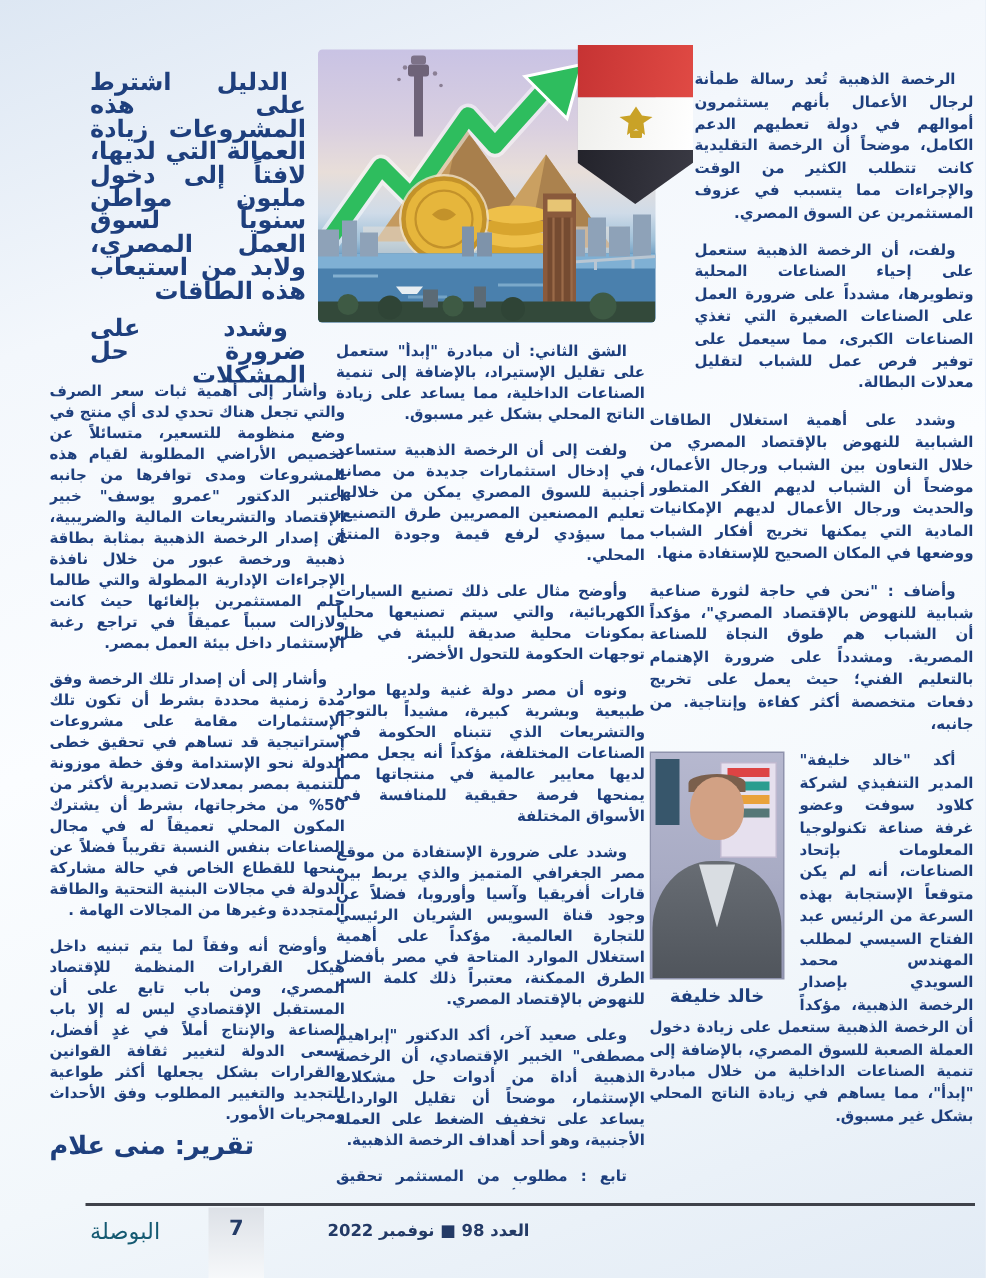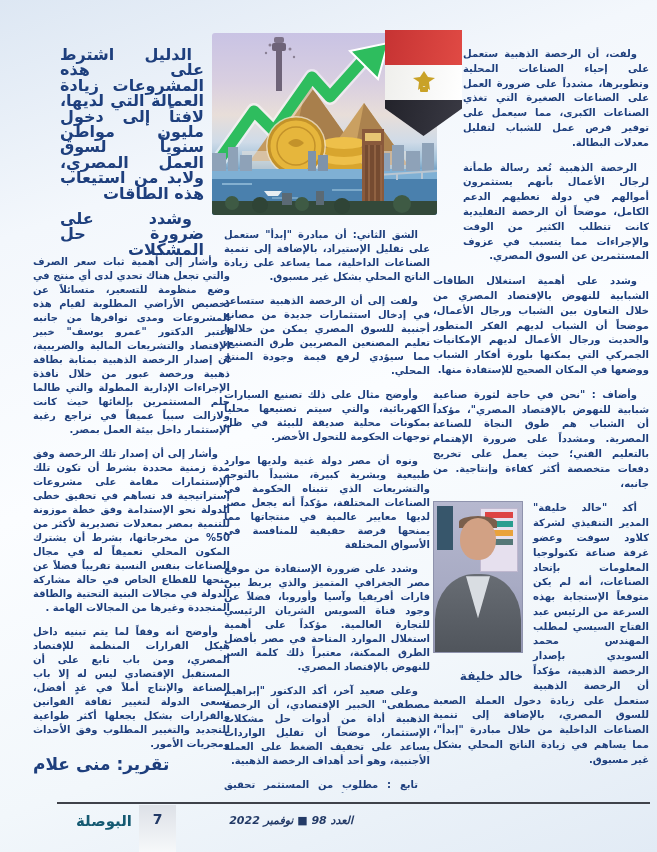--- a/index.html
+++ b/index.html
@@ -51,38 +51,38 @@
     background:linear-gradient(180deg,#b6b8cf 0%,#a8abc4 55%,#9598b4 100%);
     border:1px solid #8f93ad;box-sizing:border-box;
   }
   .poster1{position:absolute;right:4px;top:6px;width:36px;height:62px;background:#e6e0ee;border:1px solid #bfb8cf;}
   .poster1 .bar{height:6px;margin:3px 4px 0 4px;}
   .poster2{position:absolute;left:3px;top:4px;width:16px;height:44px;background:#37566b;}
   .head{position:absolute;left:50%;top:16px;transform:translateX(-50%);width:36px;height:42px;background:#d2a184;border-radius:50% 50% 46% 46%;}
   .hairband{position:absolute;left:50%;top:14px;transform:translateX(-50%);width:38px;height:12px;background:#7a5f4c;border-radius:50% 50% 0 0;}
   .suit{position:absolute;left:50%;bottom:0;transform:translateX(-50%);width:86px;height:78px;background:linear-gradient(180deg,#686d74,#50555c);border-radius:46% 46% 0 0 / 58% 58% 0 0;}
   .shirt{position:absolute;left:50%;bottom:34px;transform:translateX(-50%);width:24px;height:42px;background:#d9dde2;clip-path:polygon(0 0,100% 0,50% 100%);}
-  .caption{direction:rtl;text-align:right;font-size:12px;font-weight:800;color:#1e3f7d;margin-top:16px;}
+  .caption{direction:rtl;text-align:center;font-size:12px;font-weight:800;color:#1e3f7d;margin-top:4px;}
   
   .footer-line{position:absolute;left:57px;top:802px;width:593px;height:2px;background:#3f424a;}
   .page-number-box{
     position:absolute;left:139px;top:805px;width:37px;height:47px;
     background:linear-gradient(180deg,#dde1e7,#f6f8fa);
     display:flex;align-items:flex-start;justify-content:center;
   }
   .page-number{font-size:14px;font-weight:800;color:#233a66;margin-top:6px;}
   .brand{
     position:absolute;left:60px;top:812px;width:72px;
-    direction:rtl;text-align:right;
-    font-size:15px;font-weight:700;color:#155a72;letter-spacing:1px;
+    direction:rtl;text-align:left;
+    font-size:15px;font-weight:400;color:#155a72;letter-spacing:1px;
   }
   .issue{
     position:absolute;left:213px;top:814px;width:140px;
     direction:rtl;text-align:right;
-    font-size:11px;font-weight:800;color:#233a66;white-space:nowrap;font-style:italic;
+    font-size:11px;font-weight:800;color:#233a66;white-space:nowrap;
   }
 </style>
 </head>
 <body>
 
 <div class="page">
 
   <div class="hero">
     <svg width="225" height="182" viewBox="0 0 225 182">
 
@@ -183,23 +183,23 @@
     <div class="band-black"></div>
     <div class="eagle">
       <svg width="26" height="26" viewBox="0 0 26 26">
         <polygon points="13,2 17,8 24,9 18,13 19,21 13,17 7,21 8,13 2,9 9,8" fill="#c9a227"></polygon>
         <rect x="9" y="18" width="8" height="5" rx="1" fill="#c9a227"></rect>
       </svg>
     </div>
   </div>
 
   <div class="col col-right">
+    <p class="inset">الرخصة الذهبية تُعد رسالة طمأنة لرجال الأعمال بأنهم يستثمرون أموالهم في دولة تعطيهم الدعم الكامل، موضحاً أن الرخصة التقليدية كانت تتطلب الكثير من الوقت والإجراءات مما يتسبب في عزوف المستثمرين عن السوق المصري.</p>
     <p class="inset">ولفت، أن الرخصة الذهبية ستعمل على إحياء الصناعات المحلية وتطويرها، مشدداً على ضرورة العمل على الصناعات الصغيرة التي تغذي الصناعات الكبرى، مما سيعمل على توفير فرص عمل للشباب لتقليل معدلات البطالة.</p>
-    <p class="inset">الرخصة الذهبية تُعد رسالة طمأنة لرجال الأعمال بأنهم يستثمرون أموالهم في دولة تعطيهم الدعم الكامل، موضحاً أن الرخصة التقليدية كانت تتطلب الكثير من الوقت والإجراءات مما يتسبب في عزوف المستثمرين عن السوق المصري.</p>
-    <p>وشدد على أهمية استغلال الطاقات الشبابية للنهوض بالإقتصاد المصري من خلال التعاون بين الشباب ورجال الأعمال، موضحاً أن الشباب لديهم الفكر المتطور والحديث ورجال الأعمال لديهم الإمكانيات الجمركي التي يمكنها بلورة أفكار الشباب ووضعها في المكان الصحيح للإستفادة منها.</p>
+    <p>وشدد على أهمية استغلال الطاقات الشبابية للنهوض بالإقتصاد المصري من خلال التعاون بين الشباب ورجال الأعمال، موضحاً أن الشباب لديهم الفكر المتطور والحديث ورجال الأعمال لديهم الإمكانيات المادية التي يمكنها تخريج أفكار الشباب ووضعها في المكان الصحيح للإستفادة منها.</p>
     <p>وأضاف : "نحن في حاجة لثورة صناعية شبابية للنهوض بالإقتصاد المصري"، مؤكداً أن الشباب هم طوق النجاة للصناعة المصرية. ومشدداً على ضرورة الإهتمام بالتعليم الفني؛ حيث يعمل على تخريج دفعات متخصصة أكثر كفاءة وإنتاجية. من جانبه،</p>
 
     <figure class="portrait" style="margin-block:0;margin-inline:0 10px;">
       <div class="photo">
         <div class="poster2"></div>
         <div class="poster1">
           <div class="bar" style="background:#d44;"></div>
           <div class="bar" style="background:#2a9d8f;"></div>
           <div class="bar" style="background:#e9a23b;"></div>
           <div class="bar" style="background:#577;"></div>

